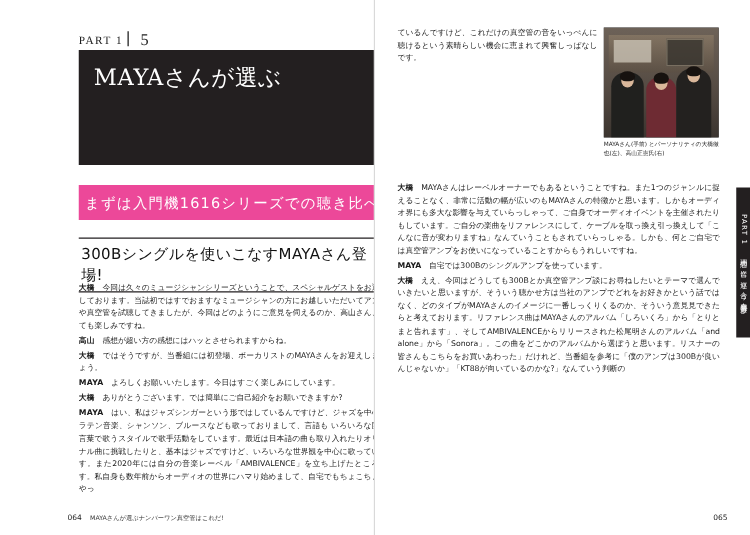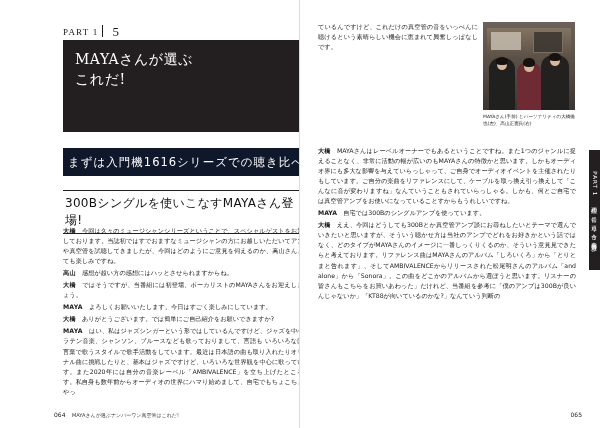--- a/index.html
+++ b/index.html
@@ -66,35 +66,35 @@
     position: absolute;
     left: 27px; top: 40px;
     width: 246px;
     height: 92px;
     background: #231f20;
     color: #ffffff;
     box-sizing: border-box;
     padding: 10px 12px 8px 12px;
   }
   .title-block .line {
-    font-size: 14px;
+    font-size: 18px;
     line-height: 1.42;
     letter-spacing: 0.5px;
     font-family: "DejaVu Serif", "Liberation Serif", serif;
     font-weight: 400;
     white-space: nowrap;
   }
 
   
   .band {
     position: absolute;
     left: 27px; top: 148px;
     width: 246px;
     height: 28px;
-    background: #0f172a;
+    background: #ec4899;
     color: #ffffff;
     display: flex;
     align-items: center;
     justify-content: center;
     font-size: 11.5px;
     letter-spacing: 1px;
     font-family: "DejaVu Serif", "Liberation Serif", serif;
     text-align: center;
   }
 
@@ -284,21 +284,20 @@
 <div id="page">
 
   <div class="left-page">
 
     <div class="chapter-label">
       <span>PART 1</span><span class="bar"></span><span class="num">5</span>
     </div>
 
     <div class="title-block">
       <div class="line vert-jp">MAYAさんが選ぶ</div>
-      <div class="line vert-jp">これだ!</div>
     </div>
 
     <div class="band vert-jp">まずは入門機1616シリーズでの聴き比べ</div>
 
     <div class="subhead-wrap">
       <div class="rule"></div>
       <div class="subhead vert-jp">300Bシングルを使いこなすMAYAさん登場!</div>
       <div class="rule thin"></div>
     </div>
 

